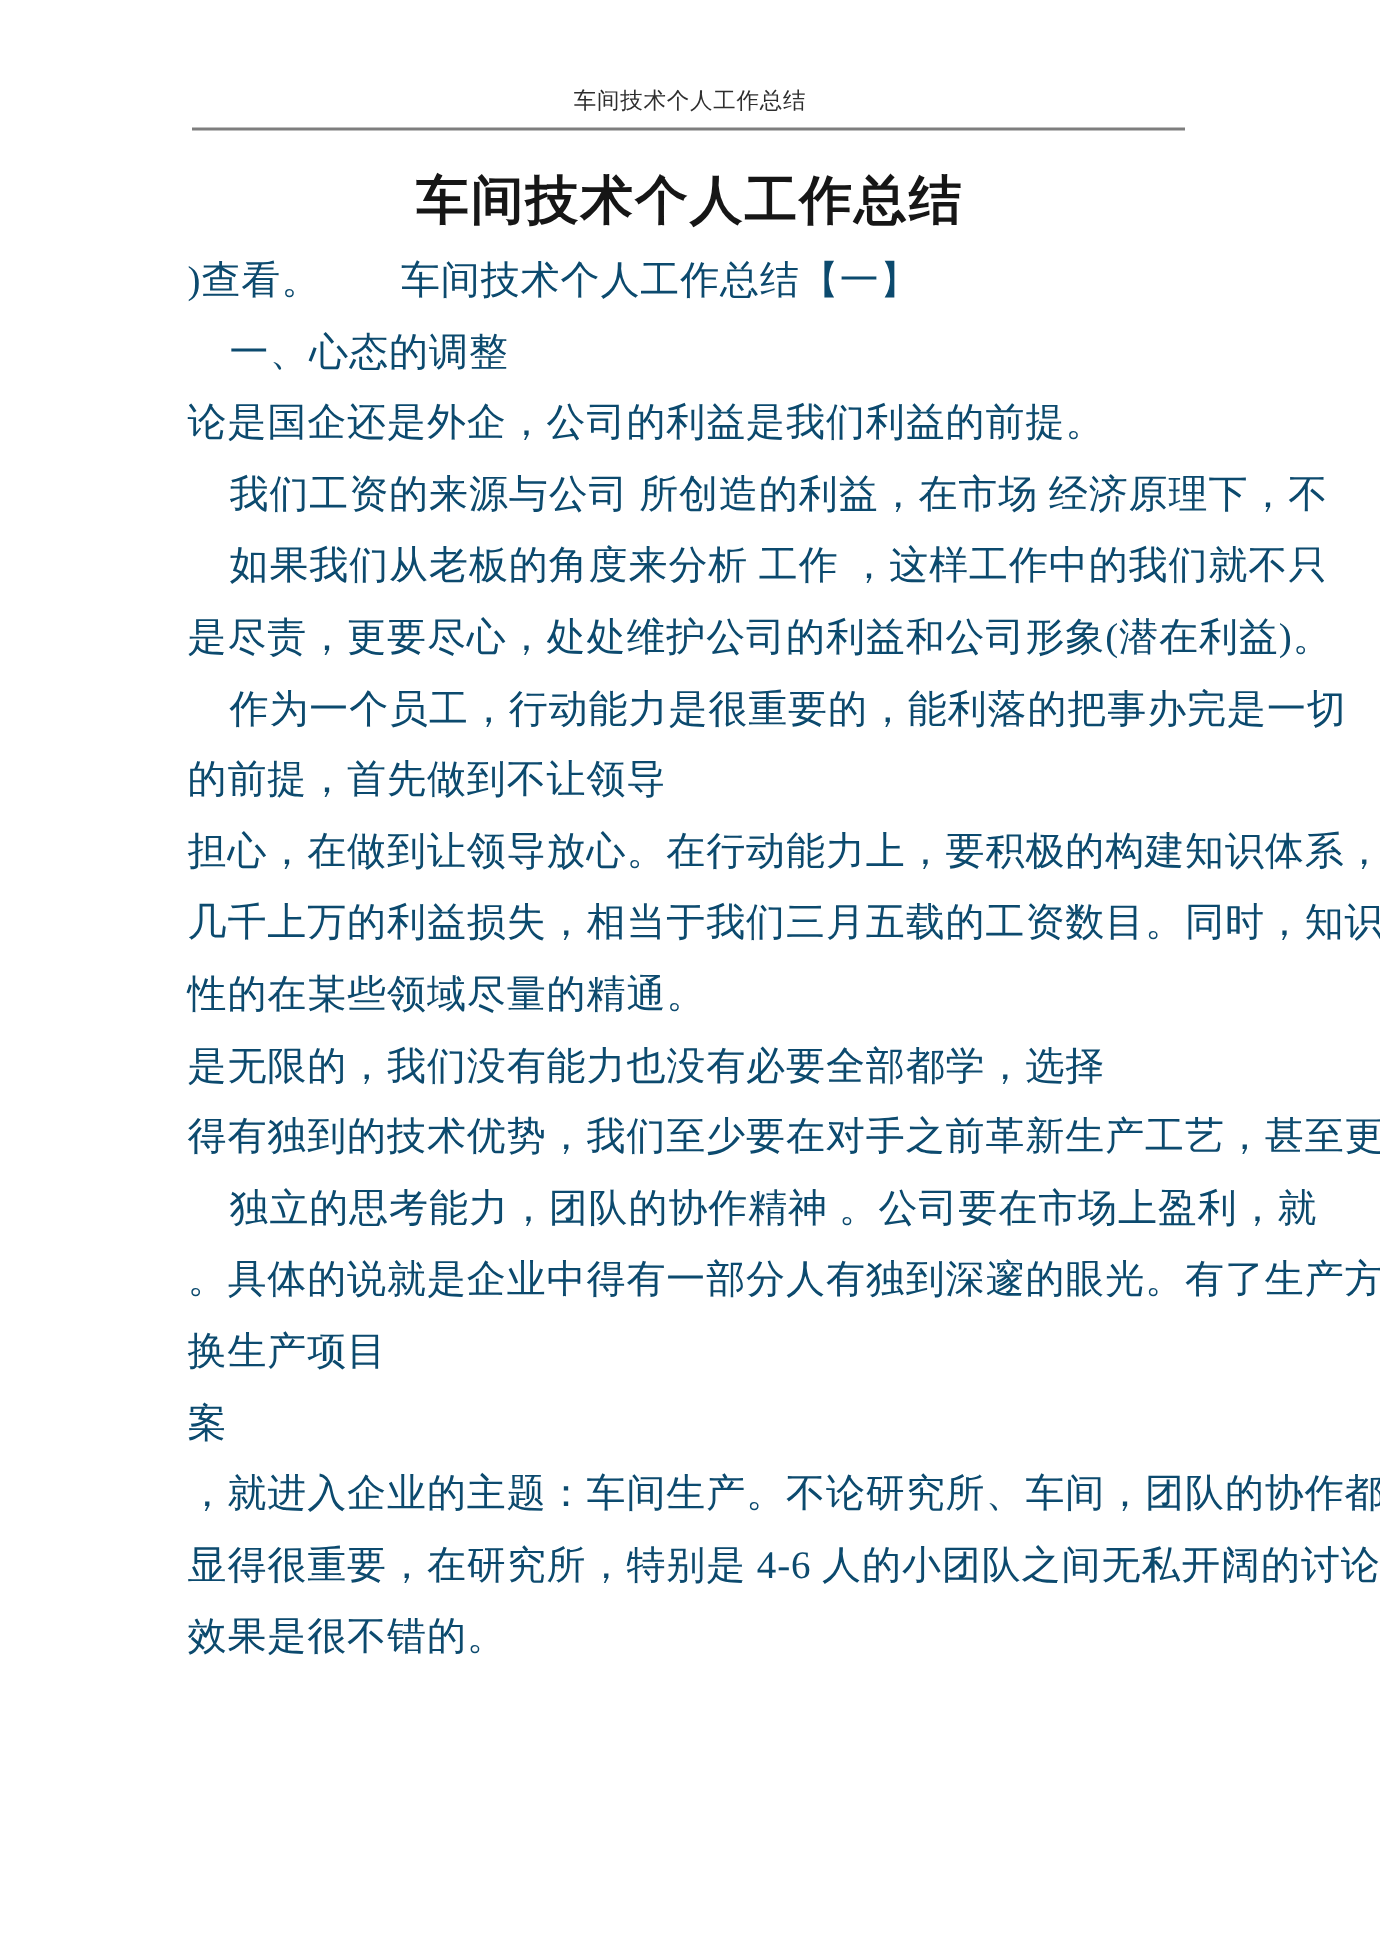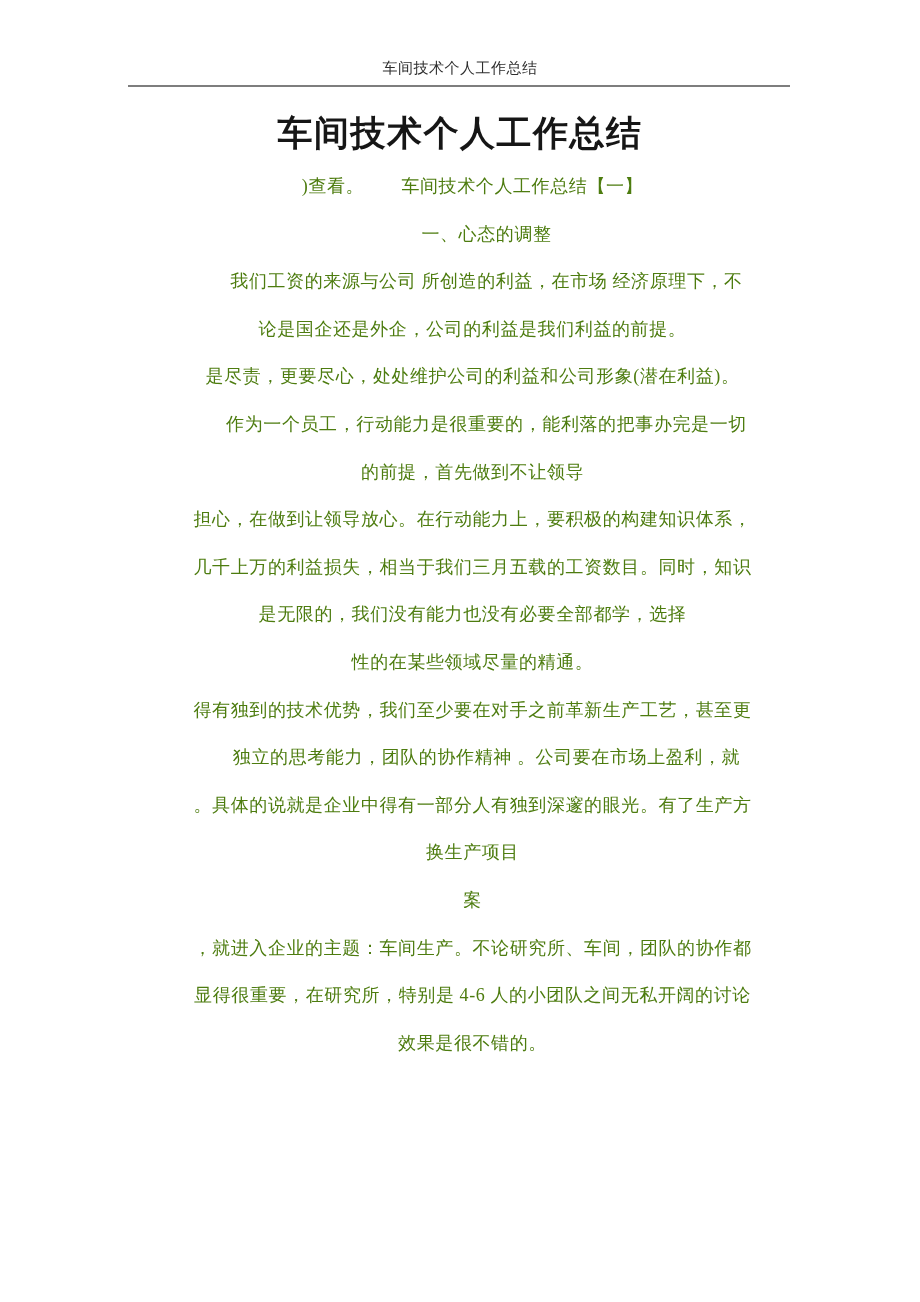--- a/index.html
+++ b/index.html
@@ -38,24 +38,23 @@
     text-align: center;
     font-size: 35px;
     font-weight: bold;
     line-height: 46px;
     letter-spacing: 1.5px;
     color: #161616;
   }
   .doc-body {
     margin-top: 6px;
     padding: 0 100px 0 125px;
-    font-size: 18px;
+    font-size: 26px;
     letter-spacing: 0.6px;
-    color: #4d7c0f;
-    text-align: center;
+    color: #0c4a6e;
   }
   .doc-body .line {
     height: 47.6px;
     line-height: 47.6px;
     white-space: nowrap;
   }
   .doc-body .line.indent {
     text-indent: 28px;
   }
 </style>
@@ -66,29 +65,30 @@
 
   <div class="page-header-title">车间技术个人工作总结</div>
 
   <div class="page-header-rule"></div>
 
   <h1 class="doc-title">车间技术个人工作总结</h1>
 
   <div class="doc-body">
       <div class="line">)查看。　　车间技术个人工作总结【一】</div>
       <div class="line indent">一、心态的调整</div>
+      <div class="line">论是国企还是外企，公司的利益是我们利益的前提。</div>
       <div class="line indent">我们工资的来源与公司 所创造的利益，在市场 经济原理下，不</div>
-      <div class="line">论是国企还是外企，公司的利益是我们利益的前提。</div>
+      <div class="line indent">如果我们从老板的角度来分析 工作 ，这样工作中的我们就不只</div>
       <div class="line">是尽责，更要尽心，处处维护公司的利益和公司形象(潜在利益)。</div>
       <div class="line indent">作为一个员工，行动能力是很重要的，能利落的把事办完是一切</div>
       <div class="line">的前提，首先做到不让领导</div>
       <div class="line">担心，在做到让领导放心。在行动能力上，要积极的构建知识体系，</div>
       <div class="line">几千上万的利益损失，相当于我们三月五载的工资数目。同时，知识</div>
+      <div class="line">性的在某些领域尽量的精通。</div>
       <div class="line">是无限的，我们没有能力也没有必要全部都学，选择</div>
-      <div class="line">性的在某些领域尽量的精通。</div>
       <div class="line">得有独到的技术优势，我们至少要在对手之前革新生产工艺，甚至更</div>
       <div class="line indent">独立的思考能力，团队的协作精神 。公司要在市场上盈利，就</div>
       <div class="line">。具体的说就是企业中得有一部分人有独到深邃的眼光。有了生产方</div>
       <div class="line">换生产项目</div>
       <div class="line">案</div>
       <div class="line">，就进入企业的主题：车间生产。不论研究所、车间，团队的协作都</div>
       <div class="line">显得很重要，在研究所，特别是 4-6 人的小团队之间无私开阔的讨论</div>
       <div class="line">效果是很不错的。</div>
     </div>
 

